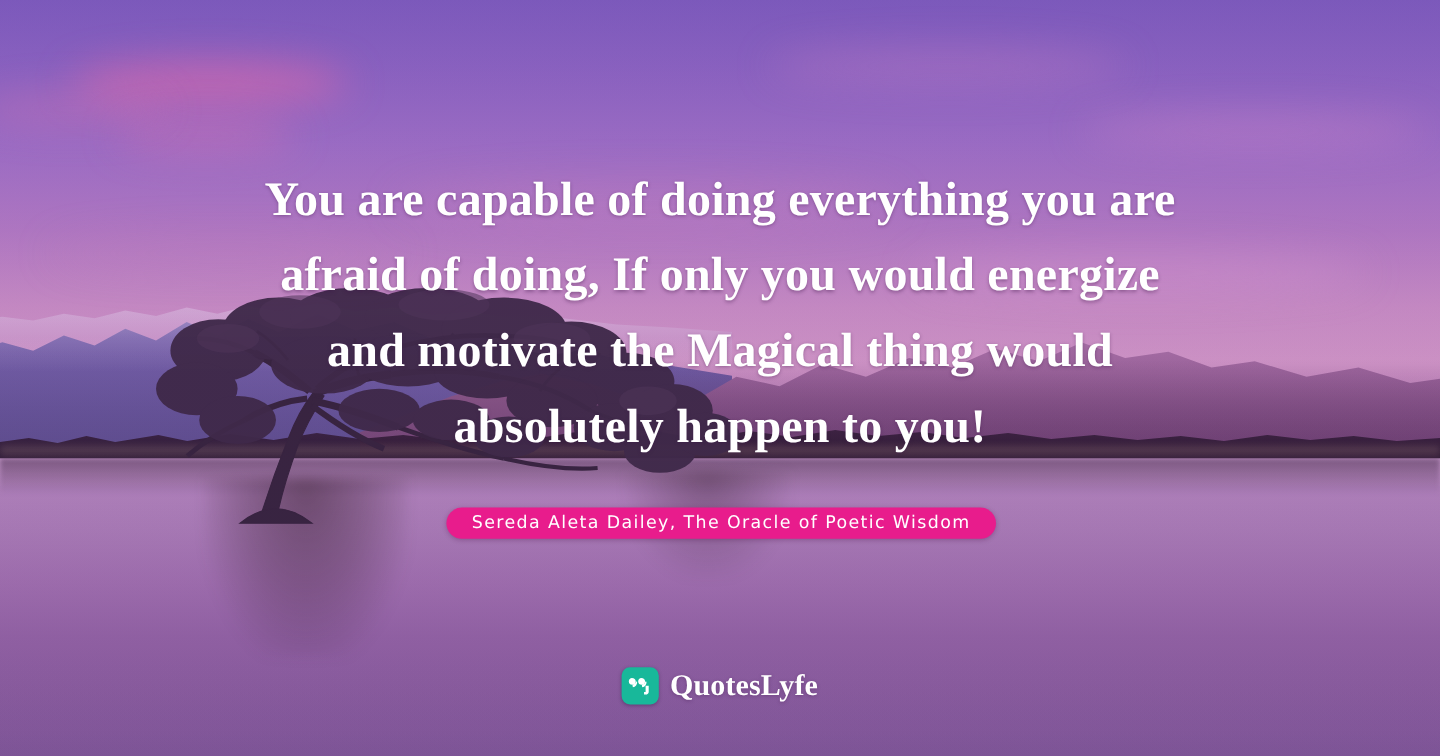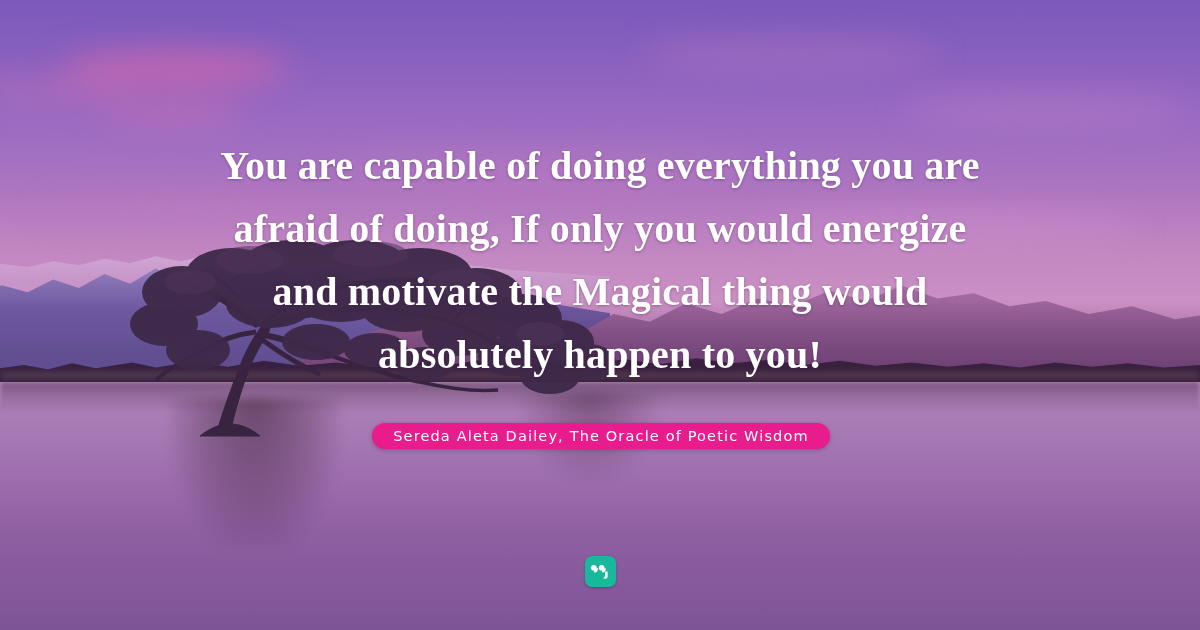--- a/index.html
+++ b/index.html
@@ -340,16 +340,17 @@
             <path d="M12.4 5.0 c1.9 0 3.2 1.2 3.2 2.9 0 1.6 -1.2 2.8 -2.9 2.8
                      -1.7 0 -2.9 -1.2 -2.9 -2.8 0 -1.7 1.2 -2.9 2.6 -2.9 Z"></path>
             <path d="M12.8 10.6 c1.6 -0.1 2.8 -1.0 3.0 -2.6 l1.0 0.2
                      c0.1 2.5 -1.4 4.3 -3.6 4.6 Z"></path>
 
             <path d="M16.0 11.4 l2.6 0 0 5.0 c0 1.4 -1.1 2.4 -2.5 2.4
                      l-1.4 0 0 -2.1 1.0 0 c0.2 0 0.3 -0.1 0.3 -0.3 Z"></path>
           </g>
         </svg>
       </span>
+      <span class="brand-name">QuotesLyfe</span>
     </div>
 
   </div>
 </div>
 
 </body></html>

